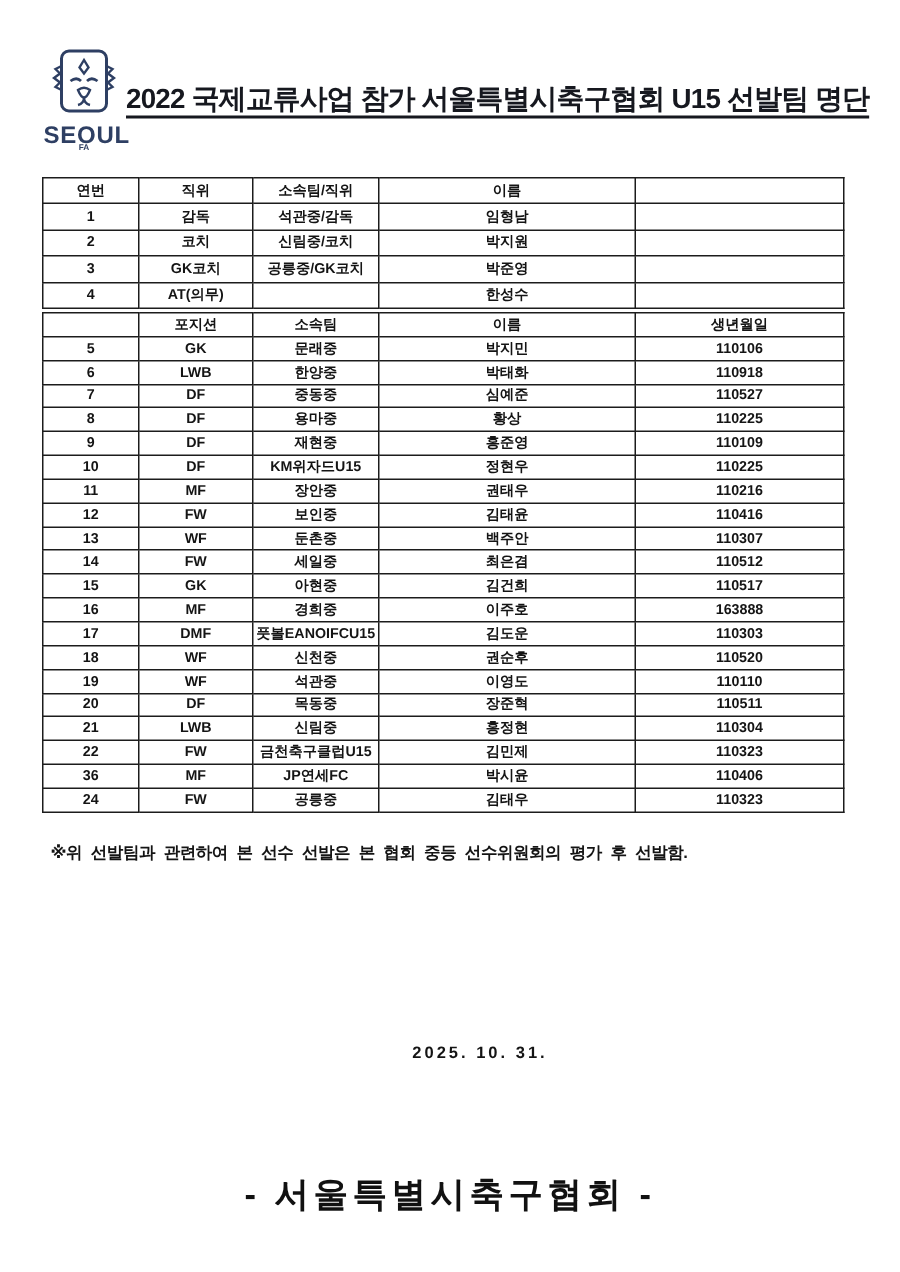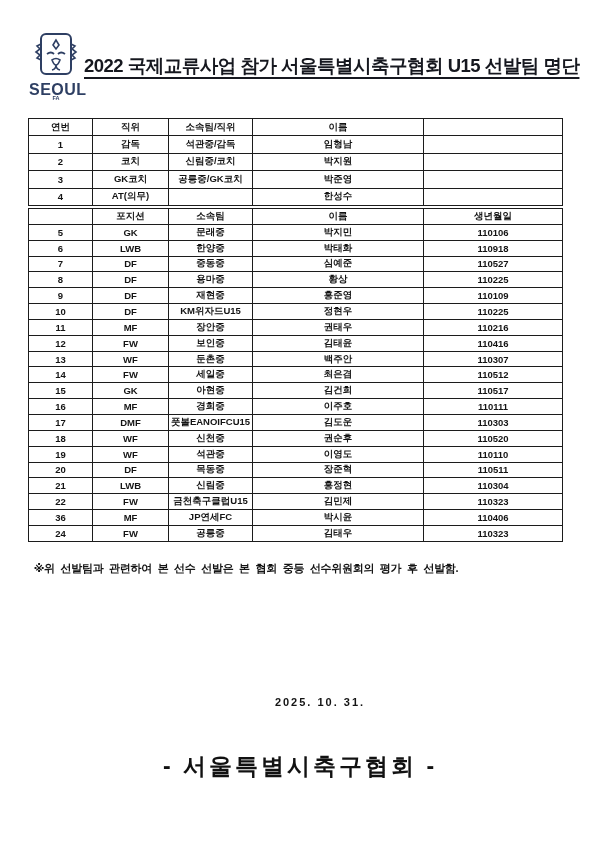--- a/index.html
+++ b/index.html
@@ -32,21 +32,21 @@
   
   .note{
     position:absolute;left:0;top:561px;width:492px;text-align:center;
     font-size:11px;font-weight:800;color:#141414;letter-spacing:-0.3px;word-spacing:3px;
   }
   .date{
     position:absolute;left:0;top:696px;width:600px;text-align:center;
     font-size:11px;font-weight:800;color:#141414;letter-spacing:2px;margin-left:20px;
   }
   .signature{
-    position:absolute;left:0;top:751px;width:600px;text-align:center;
+    position:absolute;left:0;top:781px;width:600px;text-align:center;
     font-size:23px;font-weight:800;color:#111;letter-spacing:3px;
   }
 </style>
 </head>
 <body>
 
 <div class="page">
 
   <div class="logo">
     <svg width="44" height="48" viewBox="0 0 44 48">
@@ -213,21 +213,21 @@
           <td>GK</td>
           <td>아현중</td>
           <td>김건희</td>
           <td>110517</td>
         </tr>
         <tr>
           <td>16</td>
           <td>MF</td>
           <td>경희중</td>
           <td>이주호</td>
-          <td>110111</td>
+          <td>163888</td>
         </tr>
         <tr>
           <td>17</td>
           <td>DMF</td>
           <td>풋볼EANOIFCU15</td>
           <td>김도운</td>
           <td>110303</td>
         </tr>
         <tr>
           <td>18</td>

